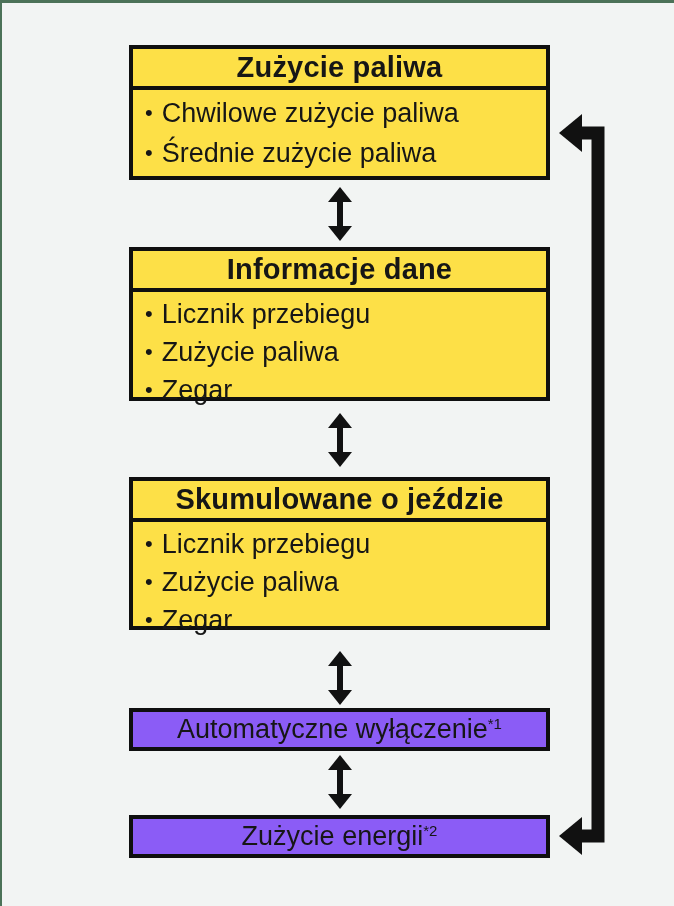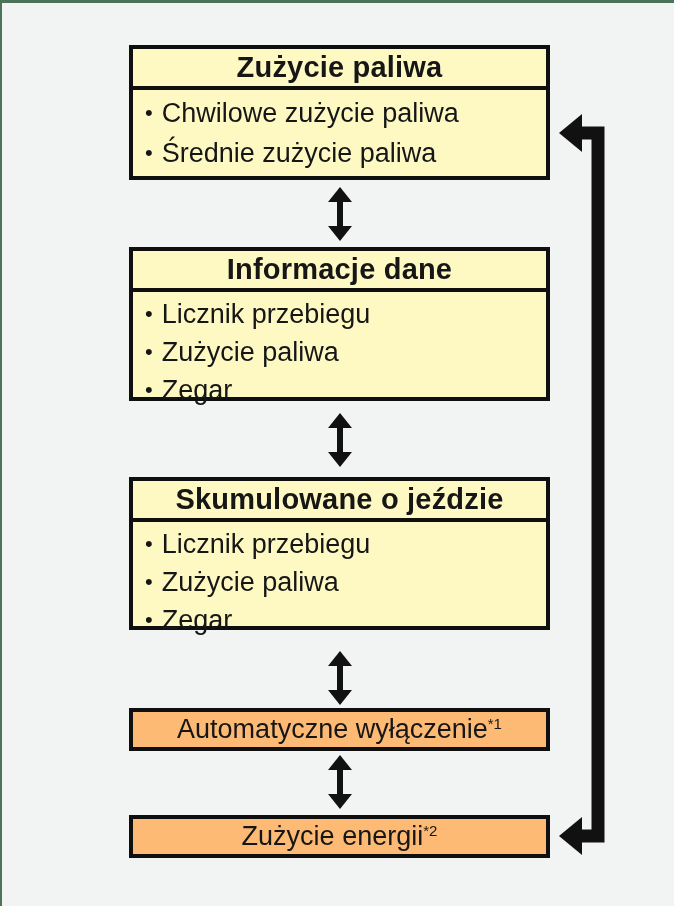--- a/index.html
+++ b/index.html
@@ -18,21 +18,21 @@
     box-sizing: border-box;
     overflow: hidden;
     color: #161616;
   }
   .menu-box {
     position: absolute;
     left: 127px;
     width: 421px;
     box-sizing: border-box;
     border: 4px solid #0f0f0f;
-    background: #fef9c3;
+    background: #fde047;
   }
   .menu-box .box-header {
     font-size: 29px;
     font-weight: 700;
     text-align: center;
     line-height: 37px;
     height: 37px;
     border-bottom: 4px solid #0f0f0f;
     letter-spacing: 0.2px;
     white-space: nowrap;
@@ -52,21 +52,21 @@
     vertical-align: 2px;
     margin-right: 9px;
   }
   .single-box {
     position: absolute;
     left: 127px;
     width: 421px;
     height: 43px;
     box-sizing: border-box;
     border: 4px solid #0f0f0f;
-    background: #fdba74;
+    background: #8b5cf6;
     text-align: center;
     font-size: 27px;
     line-height: 34px;
     white-space: nowrap;
   }
   .single-box sup {
     font-size: 15px;
     vertical-align: 9px;
     line-height: 0;
   }

